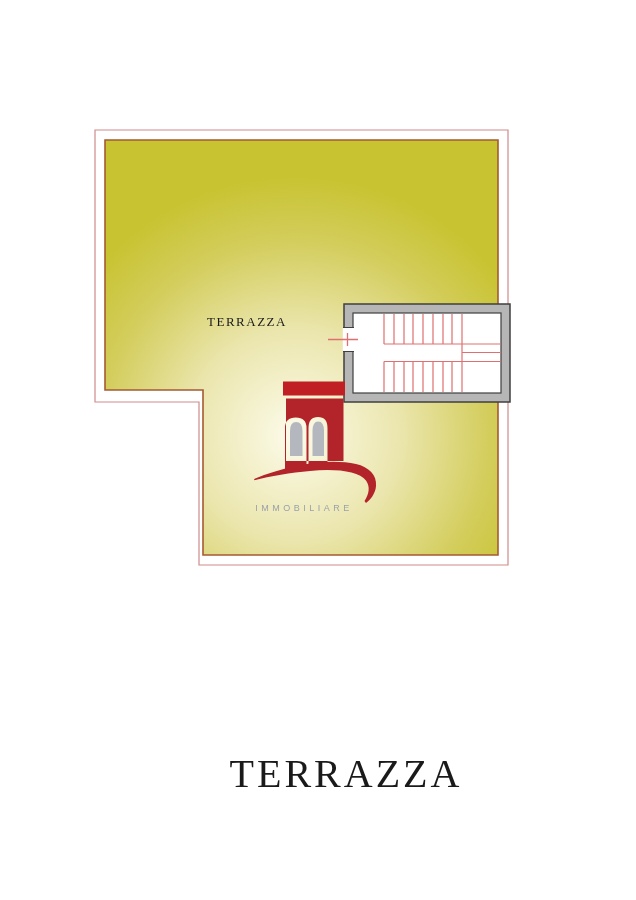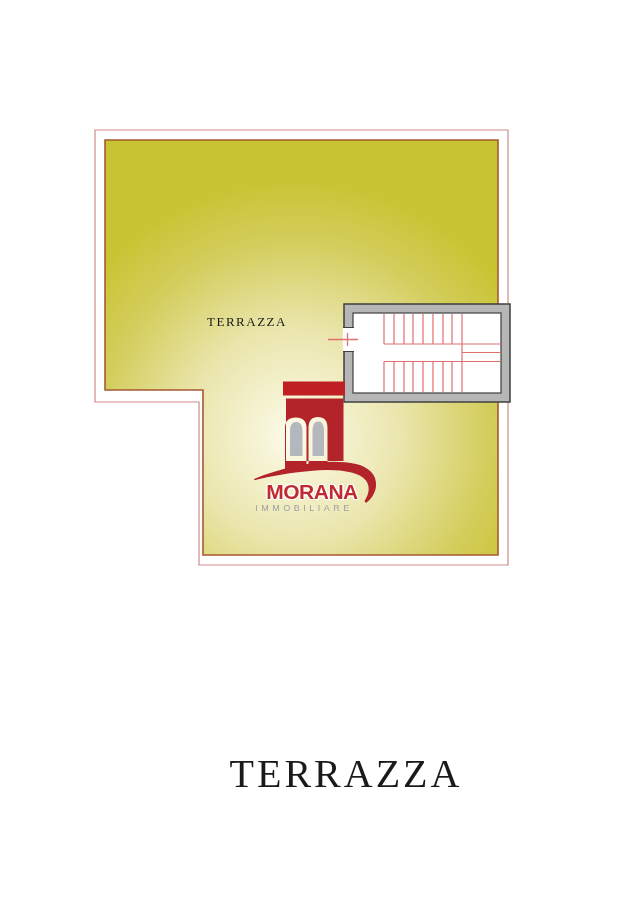--- a/index.html
+++ b/index.html
@@ -94,19 +94,18 @@
                M285 470 V428 Q285 417.5 295.8 417.5 Q306.5 417.5 306.5 428 V470 Z
                M308.5 470 V428 Q308.5 417 318 417 Q327.5 417 327.5 428 V470 Z" style="fill:var(--c-logo-red,#b22429)"></path>
 
       <path d="M290 456 V431 Q290 422 296.2 422 Q302.5 422 302.5 431 V456 Z" style="fill:var(--c-window-gray,#b4b7bd)"></path>
       <path d="M312.5 456 V431 Q312.5 421.5 318.2 421.5 Q324 421.5 324 431 V456 Z" style="fill:var(--c-window-gray,#b4b7bd)"></path>
     </g>
   </svg>
 
   <div class="txt room-label">TERRAZZA</div>
 
-  <div class="txt brand-name">MORANA</div>
 
   <div class="txt brand-subtitle">IMMOBILIARE</div>
 
   <div class="txt caption-title">TERRAZZA</div>
 
 </div>
 
 </body></html>

